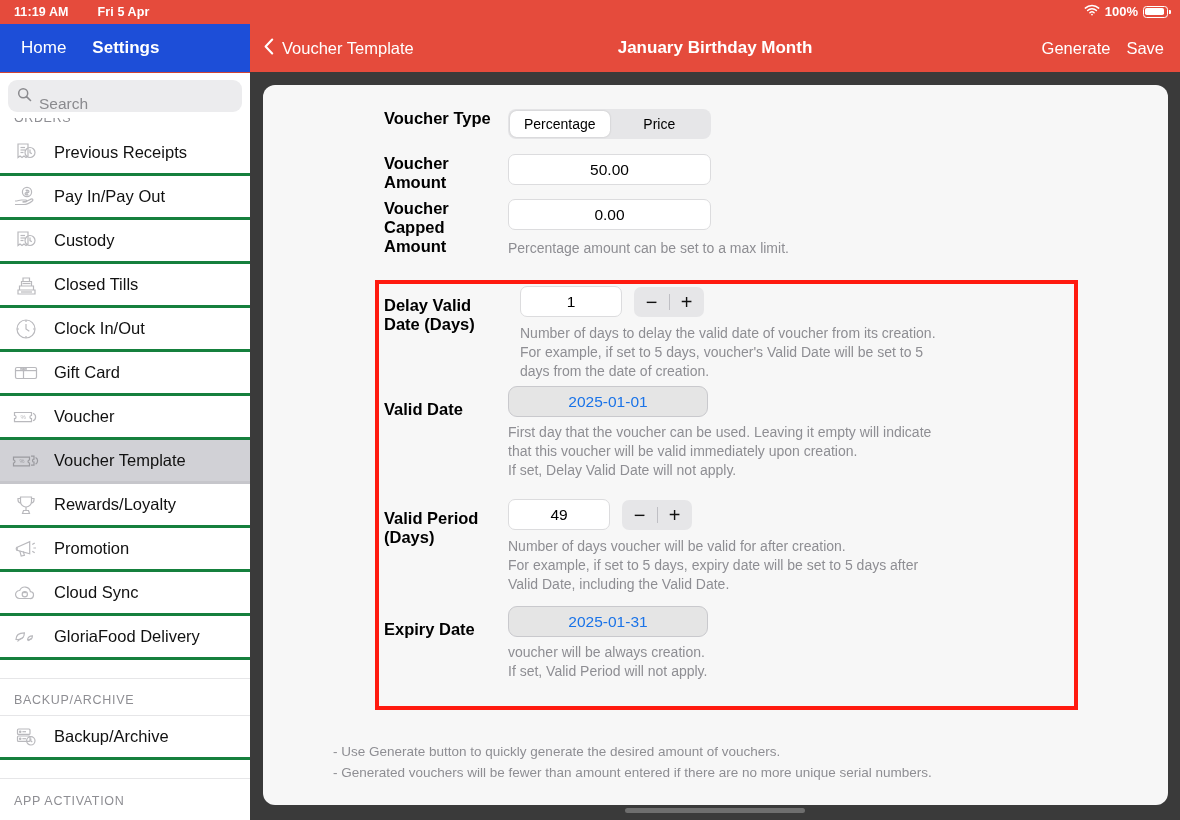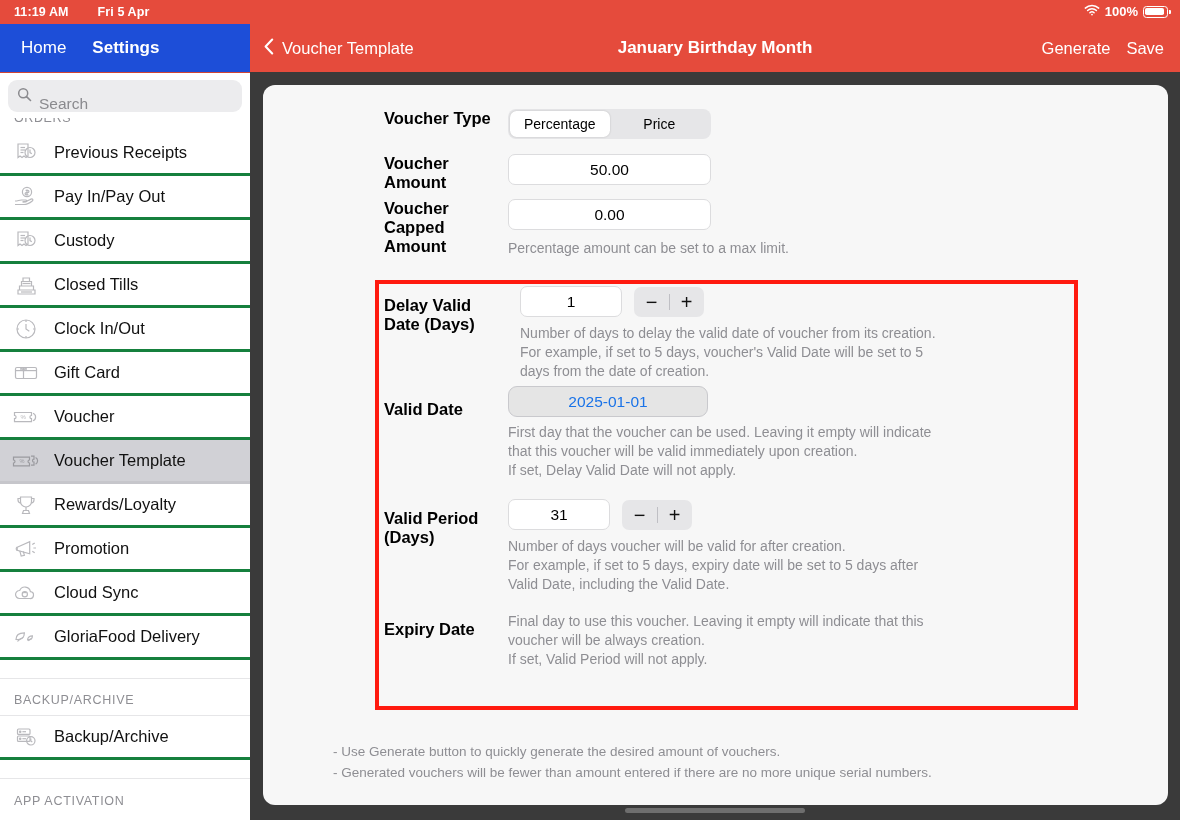--- a/index.html
+++ b/index.html
@@ -515,39 +515,39 @@
               <div>that this voucher will be valid immediately upon creation.</div>
               <div>If set, Delay Valid Date will not apply.</div>
             </div>
           </div>
         </div>
 
         <div class="row" style="position:absolute; left:0; top:424px; right:3px;">
           <div class="lbl">Valid Period (Days)</div>
           <div class="ctrl">
             <div style="display:flex; gap:12px; align-items:center; margin-top:-10px;">
-              <div class="tfield small">31</div>
+              <div class="tfield small">49</div>
               <div class="stepper">
                 <span>−</span>
                 <span>+</span>
               </div>
             </div>
             <div class="hint" style="margin-top:7px;">
               <div>Number of days voucher will be valid for after creation.</div>
               <div>For example, if set to 5 days, expiry date will be set to 5 days after</div>
               <div>Valid Date, including the Valid Date.</div>
             </div>
           </div>
         </div>
 
         <div class="row" style="position:absolute; left:0; top:535px; right:0;">
           <div class="lbl">Expiry Date</div>
           <div class="ctrl" style="margin-top:-14px;">
+            <div class="datebtn">2025-01-31</div>
             <div class="hint" style="margin-top:6px;">
-              <div>Final day to use this voucher. Leaving it empty will indicate that this</div>
               <div>voucher will be always creation.</div>
               <div>If set, Valid Period will not apply.</div>
             </div>
           </div>
         </div>
 
         <div class="hlbox"></div>
 
         <div class="footnote">
           <div>- Use Generate button to quickly generate the desired amount of vouchers.</div>

